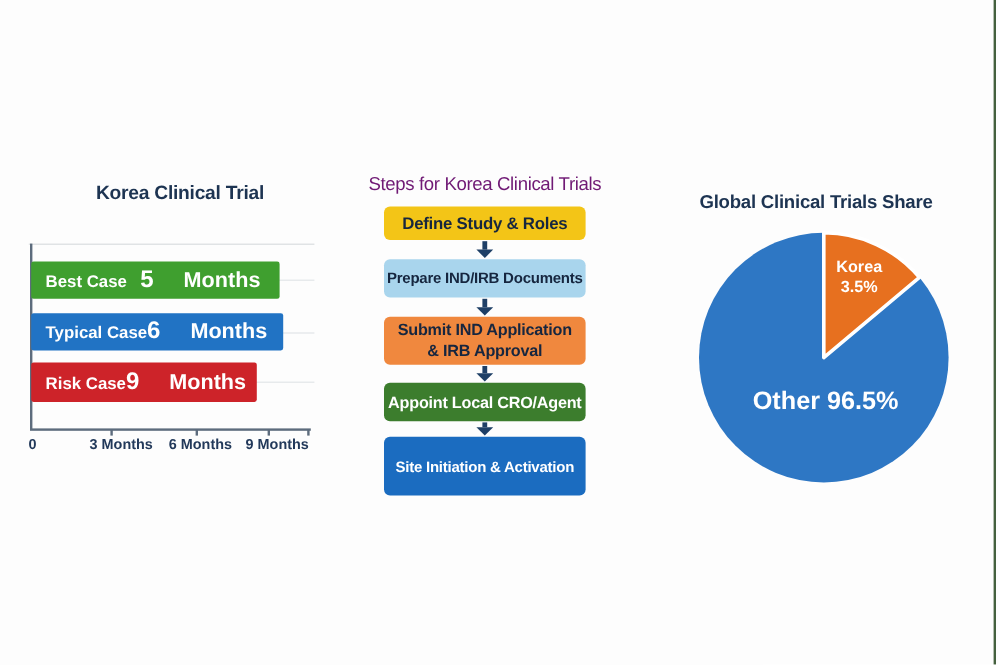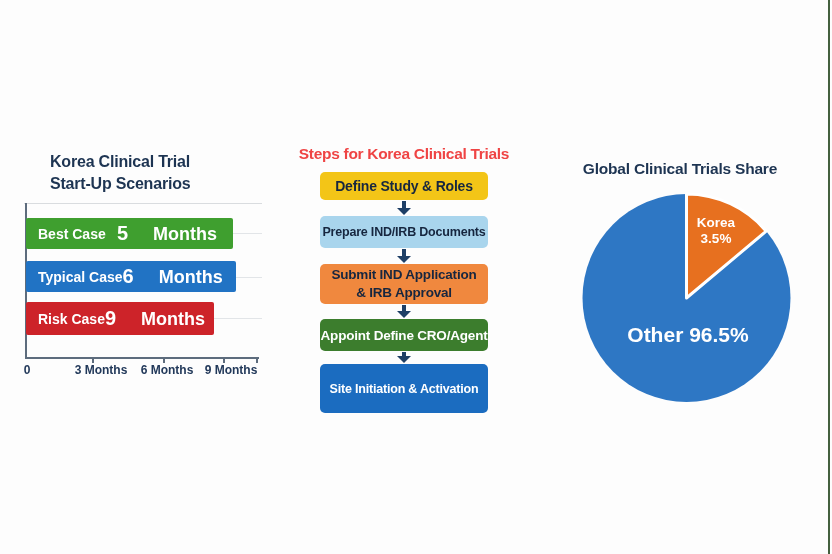--- a/index.html
+++ b/index.html
@@ -7,38 +7,38 @@
   .canvas {
     position:relative; width:832px; height:554px; overflow:hidden;
     background:#fdfdfd;
     font-family:"Liberation Sans", sans-serif;
     color:#1c3557;
   }
   .abs { position:absolute; }
 
   
   .bc-title { left:50px; top:151px; width:200px; font-size:16px; line-height:22px;
-              font-weight:bold; color:#1d3452; letter-spacing:-0.2px; }
+              font-weight:bold; color:#1d3452; letter-spacing:-0.2px;text-align:center; }
   .bc-sep   { left:24px; top:203px; width:238px; height:1px; background:#d9dcdf; }
   .bc-yaxis { left:25px; top:203px; width:2px; height:155px; background:#5d6c7d; }
   .bc-xaxis { left:25px; top:357px; width:234px; height:2px; background:#5d6c7d; }
   .gridline { height:1px; background:#e2e5e8; }
   .bar { left:26px; height:31px; border-radius:2px; display:flex; align-items:center;
          justify-content:space-between; color:#fff; }
   .bar .bar-label { font-size:14px; font-weight:bold; padding-left:12px; white-space:nowrap; }
   .bar .bar-value { display:flex; align-items:baseline; gap:5px; white-space:nowrap; }
   .bar .num  { font-size:20px; font-weight:bold; }
   .bar .unit { font-size:18px; font-weight:bold;padding-left:20px; }
   .tick { top:358px; width:2px; height:5px; background:#5d6c7d; }
   .tick-label { top:363px; font-size:12px; font-weight:bold; color:#22395a;
                 text-align:center; white-space:nowrap; }
 
   
   .fc-title { left:284px; top:145px; width:240px; text-align:center;
-              font-size:15.5px; font-weight:bold; color:#ef4444; letter-spacing:-0.3px; }
+              font-size:15.5px; font-weight:normal; color:#701a75; letter-spacing:-0.3px; }
   .step { left:320px; width:168px; border-radius:5px; display:flex; flex-direction:column;
           align-items:center; justify-content:center; text-align:left;
           font-weight:bold; color:#16263f; letter-spacing:-0.2px; }
   .step-1 { top:172px; height:28px; background:#f3c517; font-size:14px; }
   .step-2 { top:216px; height:32px; background:#a9d5ed; font-size:12.5px; }
   .step-3 { top:264px; height:40px; background:#f0883e; font-size:13.5px; line-height:18px; }
   .step-4 { top:319px; height:32px; background:#3c7d2d; font-size:13.5px; color:#ffffff; }
   .step-5 { top:364px; height:49px; background:#1b6cc0; font-size:12.5px; color:#ffffff; }
   .arrow { left:397px; width:14px; display:flex; flex-direction:column; align-items:center; }
   .arrow .stem { width:4px; background:#1e3f66; flex:1; }
@@ -62,21 +62,20 @@
   .edge-line { left:828px; top:0; width:2px; height:554px; background:#44603e; }
 </style>
 </head>
 <body>
 
 <div class="canvas">
 
   <section>
     <div class="abs bc-title">
       <div>Korea Clinical Trial</div>
-      <div>Start-Up Scenarios</div>
     </div>
 
     <div class="abs bc-sep"></div>
 
     <div class="abs gridline" style="left:25px; top:233px; width:237px;"></div>
     <div class="abs gridline" style="left:25px; top:277px; width:237px;"></div>
     <div class="abs gridline" style="left:25px; top:318px; width:237px;"></div>
 
     <div class="abs bc-yaxis"></div>
 
@@ -135,21 +134,21 @@
     <div class="abs step step-3">
       <span>Submit IND Application</span>
       <span>&amp; IRB Approval</span>
     </div>
     <div class="abs arrow arrow-3">
       <span class="stem"></span>
         <span class="head"></span>
     </div>
 
     <div class="abs step step-4">
-      <span>Appoint Define CRO/Agent</span>
+      <span>Appoint Local CRO/Agent</span>
     </div>
     <div class="abs arrow arrow-4">
       <span class="stem"></span>
         <span class="head"></span>
     </div>
 
     <div class="abs step step-5">
       <span>Site Initiation &amp; Activation</span>
     </div>
   </section>

